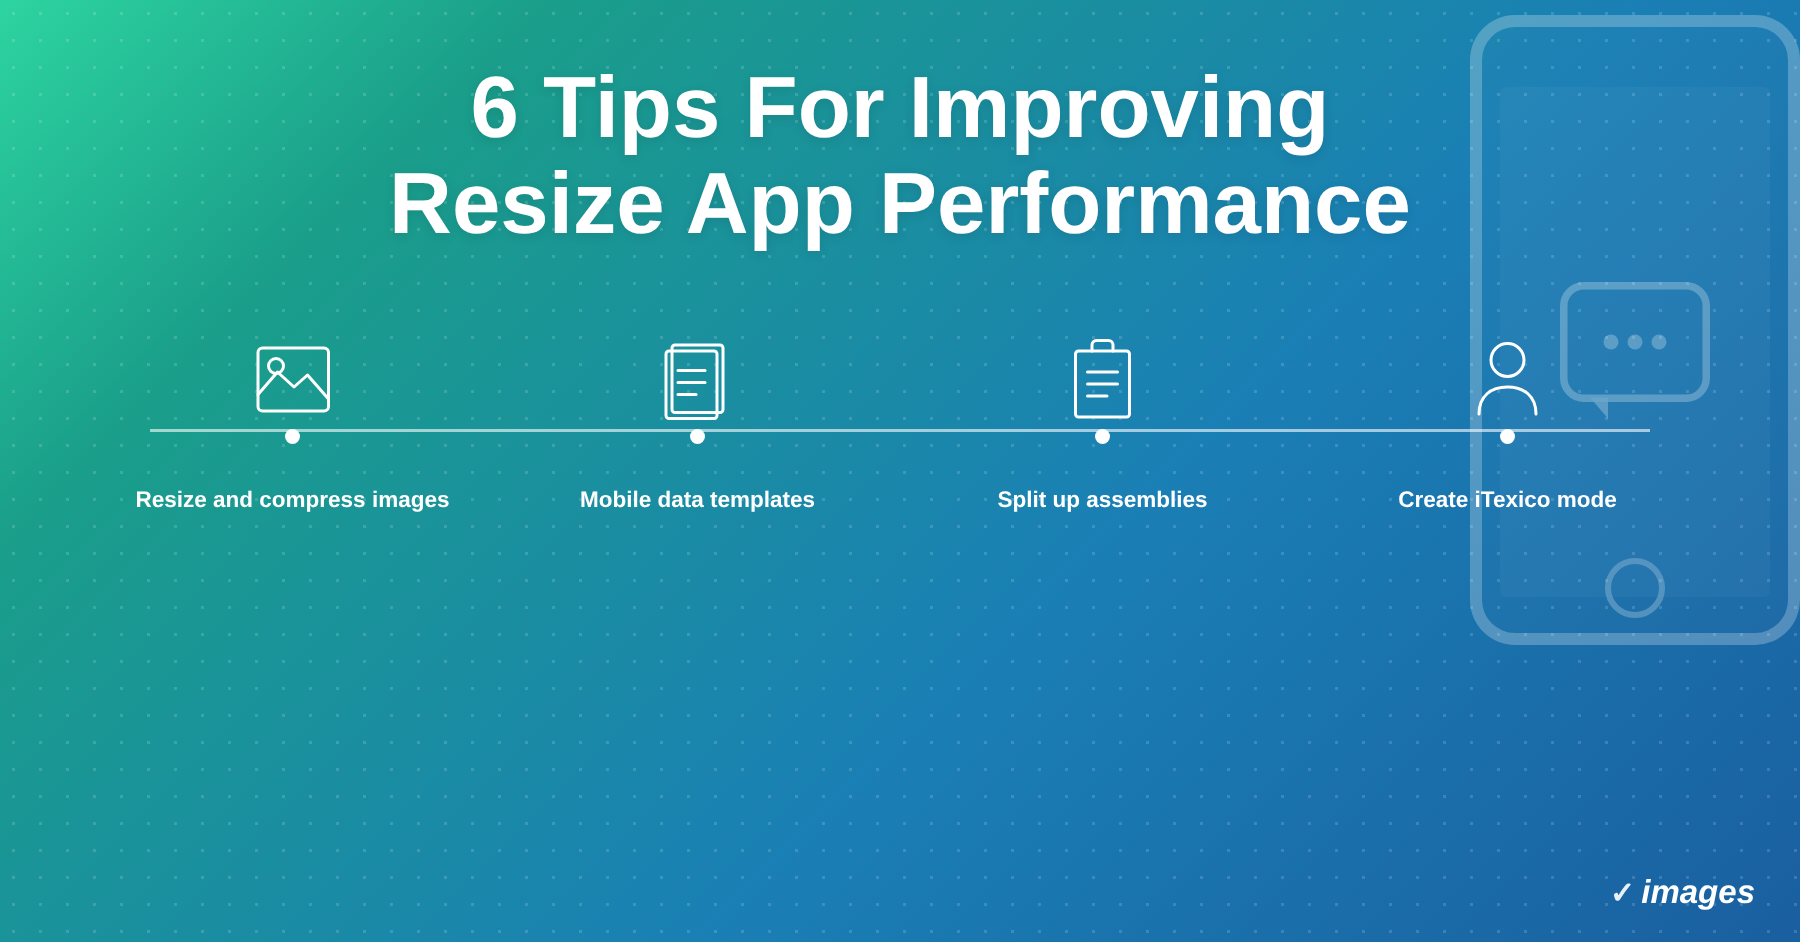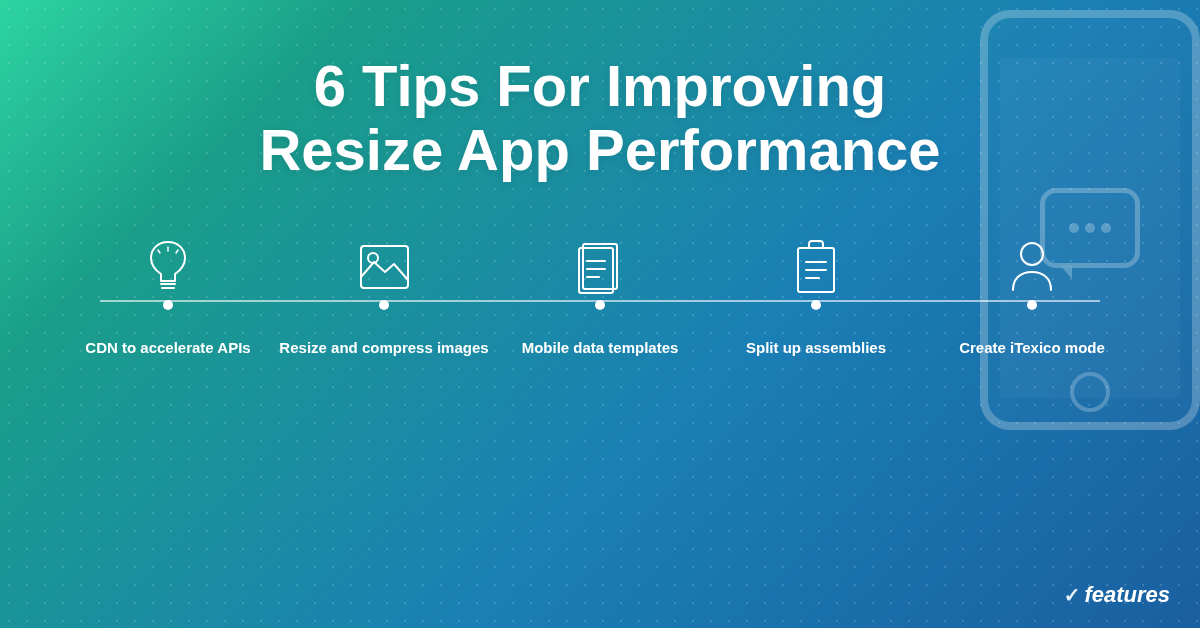--- a/index.html
+++ b/index.html
@@ -103,21 +103,21 @@
       border: 4px solid rgba(255,255,255,0.7);
       border-radius: 50%;
       position: absolute;
       bottom: 10px;
       left: 50%;
       transform: translateX(-50%);
     }
 
     
     .title-section {
-      margin-top: 54px;
+      margin-top: 40px;
       text-align: center;
       z-index: 2;
       padding: 0 40px;
     }
 
     .main-title {
       color: white;
       font-size: 58px;
       font-weight: 900;
       line-height: 1.1;
@@ -232,34 +232,20 @@
   <div class="title-section">
     <h1 class="main-title">
       <span>6 Tips For Improving</span><br>
       <span>Resize App Performance</span>
     </h1>
   </div>
 
   <div class="tips-section">
     <div class="timeline-line"></div>
 
-    <div class="tip-item">
-      <div class="tip-icon-wrapper">
-        <svg width="50" height="60" viewBox="0 0 50 60">
-          <path d="M25 5 C15 5, 8 12, 8 21 C8 28, 12 33, 18 37 L18 44 L32 44 L32 37 C38 33, 42 28, 42 21 C42 12, 35 5, 25 5 Z" stroke-width="2"></path>
-          <line x1="18" y1="47" x2="32" y2="47" stroke-width="2"></line>
-          <line x1="19" y1="51" x2="31" y2="51" stroke-width="2"></line>
-          <line x1="25" y1="10" x2="25" y2="14" stroke-width="1.5"></line>
-          <line x1="15" y1="13" x2="17" y2="16" stroke-width="1.5"></line>
-          <line x1="35" y1="13" x2="33" y2="16" stroke-width="1.5"></line>
-        </svg>
-        <div class="timeline-dot"></div>
-      </div>
-      <div class="tip-label">CDN to accelerate APIs</div>
-    </div>
 
     <div class="tip-item">
       <div class="tip-icon-wrapper">
         <svg width="55" height="50" viewBox="0 0 55 50">
           <rect x="4" y="4" width="47" height="42" rx="3" stroke-width="2"></rect>
           <circle cx="16" cy="16" r="5" stroke-width="2"></circle>
           <polyline points="4,35 17,20 28,30 37,22 51,38" stroke-width="2"></polyline>
         </svg>
         <div class="timeline-dot"></div>
       </div>
@@ -303,16 +289,16 @@
         </svg>
         <div class="timeline-dot"></div>
       </div>
       <div class="tip-label">Create iTexico mode</div>
     </div>
 
   </div>
 
   <div class="logo">
     <span style="font-size:20px; color:rgba(255,255,255,0.9);">✓</span>
-    <span style="font-style:italic;">features</span>
+    <span style="font-style:italic;">images</span>
   </div>
 
 </div>
 
 </body></html>

